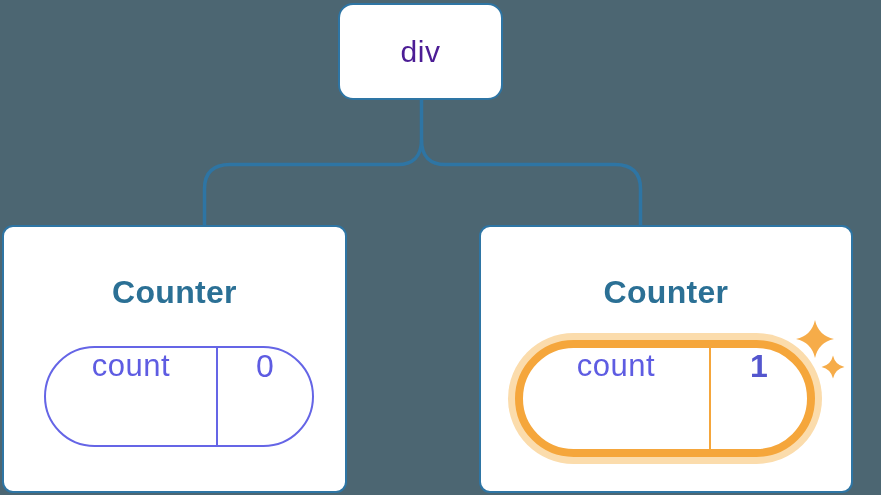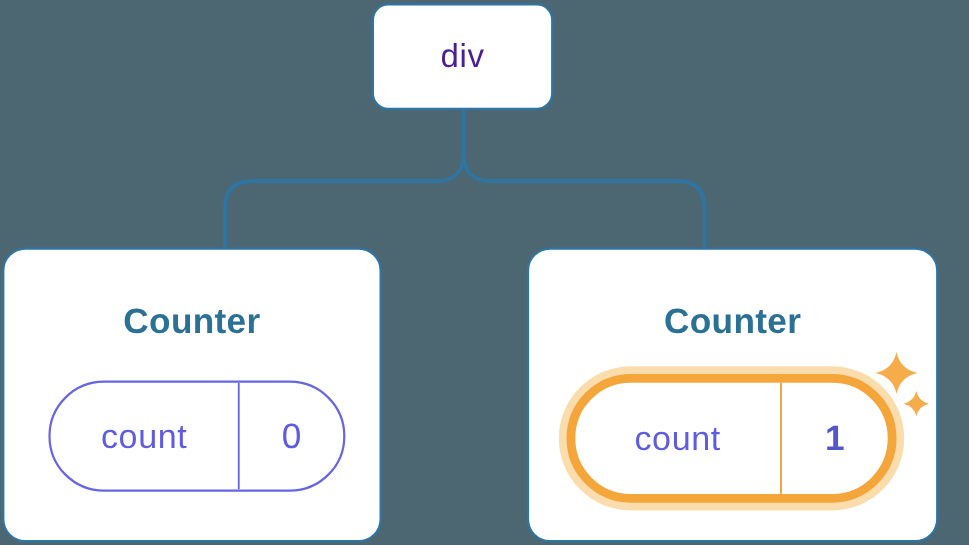--- a/index.html
+++ b/index.html
@@ -14,21 +14,21 @@
     position:absolute;left:338px;top:3px;width:165px;height:97px;
     background:#ffffff;border:2.5px solid #2E75A4;border-radius:15px;
     display:flex;align-items:center;justify-content:center;
     box-sizing:border-box;
   }
   .node-root-label{
     color:#4c1d95;font-size:30px;font-weight:500;letter-spacing:0.5px;
   }
   .card{
     position:absolute;top:225px;height:268px;background:#ffffff;
-    border:2px solid #2E75A4;border-radius:21px;box-sizing:border-box;
+    border:2px solid #2E75A4;border-radius:11px;box-sizing:border-box;
   }
   .card-left{left:2px;width:345px;}
   .card-right{left:479px;width:374px;}
   .card-title{
     margin-top:47px;text-align:center;color:#2B7095;
     font-size:32px;font-weight:600;letter-spacing:0.3px;
   }
   .pill{
     position:absolute;display:flex;align-items:stretch;
     box-sizing:border-box;background:#ffffff;border-radius:999px;
@@ -36,21 +36,21 @@
   .pill-plain{
     left:40px;top:119px;width:270px;height:101px;
     border:2px solid #6565E6;
   }
   .pill-highlight{
     left:34px;top:113px;width:300px;height:117px;
     border:8px solid #F5A63B;
     box-shadow:0 0 0 7px #FBDCAC;
   }
   .seg{
-    display:flex;align-items:center;justify-content:center;
+    display:flex;justify-content:center;
     box-sizing:border-box;
   }
   .pill-plain .seg-name{flex:0 0 172px;border-right:2px solid #6565E6;border-radius:999px 0 0 999px;}
   .pill-plain .seg-value{flex:1;}
   .pill-highlight .seg-name{flex:0 0 188px;border-right:2.5px solid #F5A63B;border-radius:999px 0 0 999px;}
   .pill-highlight .seg-value{flex:1;}
   .state-name{color:#5E5CE2;font-size:31px;letter-spacing:0.5px;}
   .state-value{color:#5E5CE2;font-size:32px;}
   .state-value-bold{color:#5456CE;font-size:32px;font-weight:700;}
   .sparkles{position:absolute;left:790px;top:314px;pointer-events:none;}

